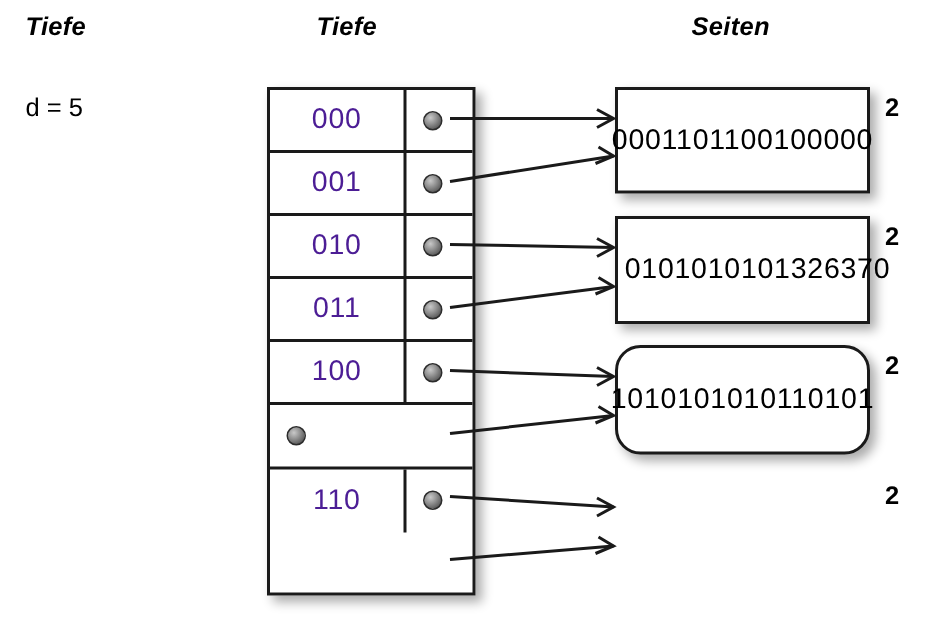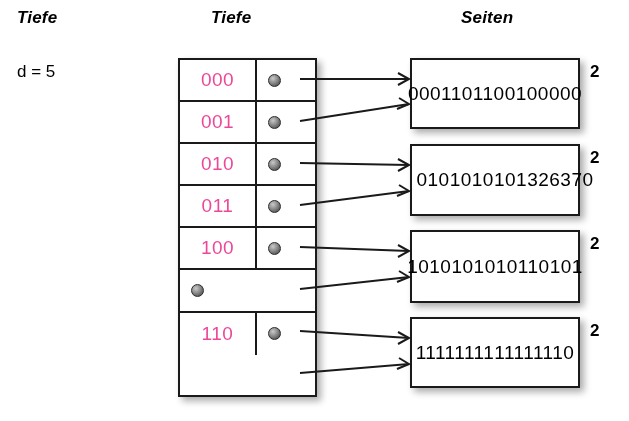--- a/index.html
+++ b/index.html
@@ -56,29 +56,29 @@
     position: relative;
     height: 42.1px;
     box-sizing: border-box;
     border-bottom: 2px solid #1a1a1a;
     display: flex;
     align-items: center;
   }
   .index-row:last-child { border-bottom: none; }
 
   .index-key {
-    width: 77px;
+    width: 91px;
     box-sizing: border-box;
     height: 100%;
     display: flex;
     align-items: center;
     justify-content: center;
     border-right: 2px solid #1a1a1a;
     font-size: 19px;
-    color: #ec4899;
+    color: #4c1d95;
     letter-spacing: 0.5px;
   }
   .index-ptr-cell {
     flex: 1;
     height: 100%;
     position: relative;
     display: flex;
     align-items: center;
     padding-left: 11px;
     box-sizing: border-box;
@@ -197,30 +197,26 @@
     <div class="page-line">00100000</div>
   </div>
   <div class="page-count" style="top:62px;">2</div>
 
   <div class="page-box" style="top:144px; height:72px;padding-left:20px;">
     <div class="page-line">01010101</div>
     <div class="page-line">01326370</div>
   </div>
   <div class="page-count" style="top:148px;">2</div>
 
-  <div class="page-box" style="top:230px; height:73px;">
+  <div class="page-box" style="top:230px; height:73px;border-radius:17px;">
     <div class="page-line">10101010</div>
     <div class="page-line">10110101</div>
   </div>
   <div class="page-count" style="top:234px;">2</div>
 
-  <div class="page-box" style="top:317px; height:71px;">
-    <div class="page-line">11111111</div>
-    <div class="page-line">11111110</div>
-  </div>
   <div class="page-count" style="top:321px;">2</div>
 
   <svg id="connectors" viewBox="0 0 629 421">
     <g stroke="#1a1a1a" stroke-width="2" fill="none">
 
       <path d="M 300,79 L 409,79"></path>
       <path d="M 398,73 L 409,79 L 398,85"></path>
 
       <path d="M 300,121 L 409,104"></path>
       <path d="M 399,98 L 409,104 L 397,109"></path>

